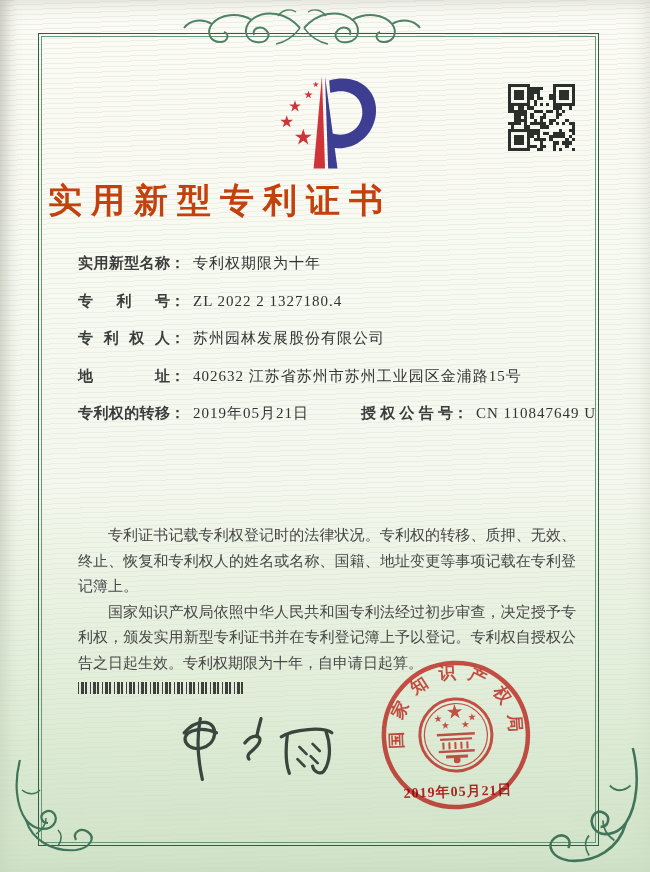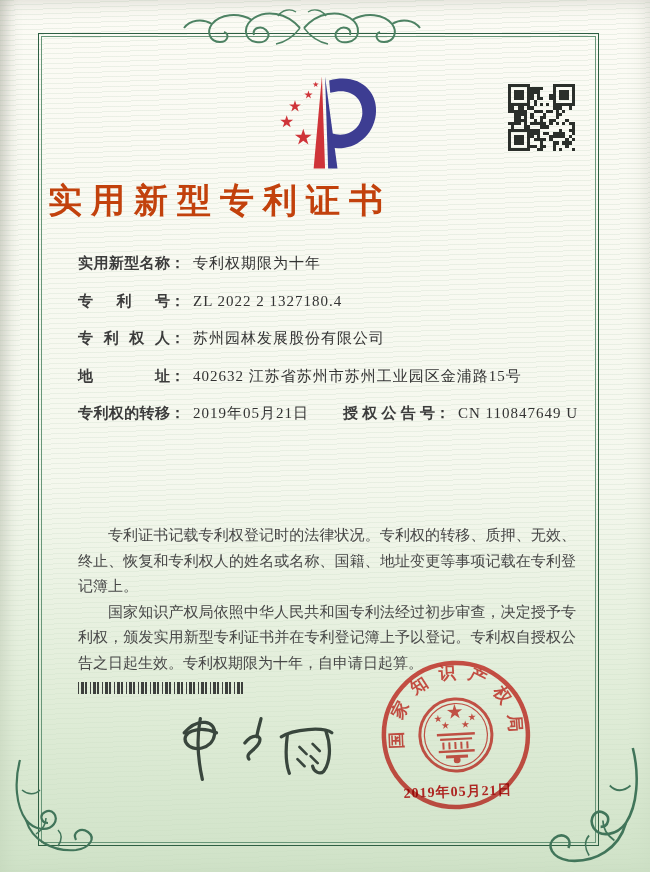--- a/index.html
+++ b/index.html
@@ -23,21 +23,21 @@
   .logo{position:absolute;left:253px;top:68px;width:142px;height:114px;}
   .qr{position:absolute;left:508px;top:84px;display:grid;grid-template-columns:repeat(21,3.2px);grid-auto-rows:3.2px;background:#fff0;}
   .qr div{width:3.2px;height:3.2px;}
   .qr .d{background:#2b2f2b;}
   .title{position:absolute;left:0;right:40px;top:178px;text-align:left;font-size:34px;font-weight:700;letter-spacing:9px;color:#c2410c;padding-left:48px;}
   .fields{position:absolute;left:78px;top:251px;width:500px;font-size:15px;}
   .frow{margin-bottom:13.5px;line-height:24px;white-space:nowrap;}
   .flabel{display:inline-block;width:92px;text-align:justify;text-align-last:justify;font-weight:600;color:#3c3c3c;vertical-align:top;}
   .fcolon{font-weight:600;margin-right:8px;}
   .fvalue{letter-spacing:1px;color:#333;}
-  .grant2{margin-left:34px;}
+  .grant2{margin-left:52px;}
   .paras{position:absolute;left:78px;top:523px;width:498px;font-size:15px;line-height:25.5px;text-align:justify;color:#474747;}
   .paras p{margin:0;text-indent:2em;}
   .barcode{position:absolute;left:78px;top:682px;height:12px;display:flex;align-items:stretch;}
   .barcode div{height:12px;}
   .barcode .b{background:#3d403d;}
   .officer{position:absolute;left:85px;top:732px;font-size:15px;letter-spacing:3px;line-height:30px;color:#343434;}
   .sig{position:absolute;left:172px;top:708px;width:172px;height:82px;}
   .seal{position:absolute;left:376px;top:657px;width:160px;height:160px;mix-blend-mode:multiply;opacity:.95;transform:rotate(-3deg);}
   .seal-date{position:absolute;left:390px;top:783px;width:136px;text-align:center;font-size:14px;font-weight:700;color:#cf2b2b;letter-spacing:1px;transform:rotate(-2deg);mix-blend-mode:multiply;}
   .pagenum{position:absolute;left:0;right:40px;top:823px;text-align:center;font-size:12.5px;letter-spacing:2px;color:#3f3f3f;}

